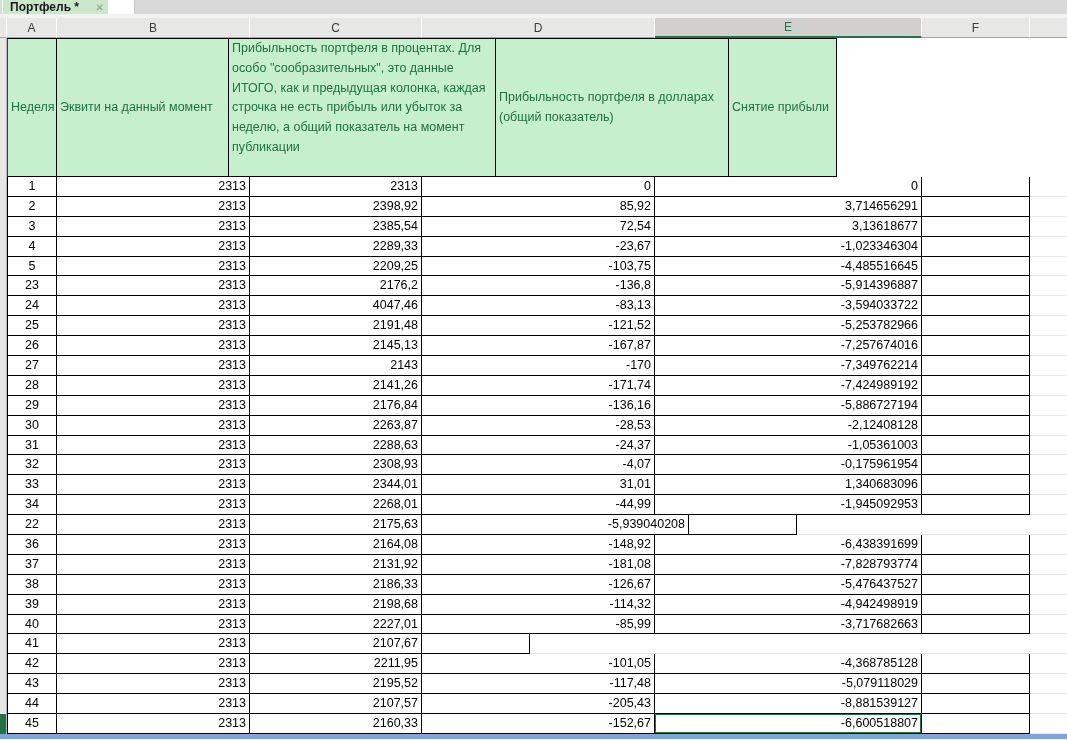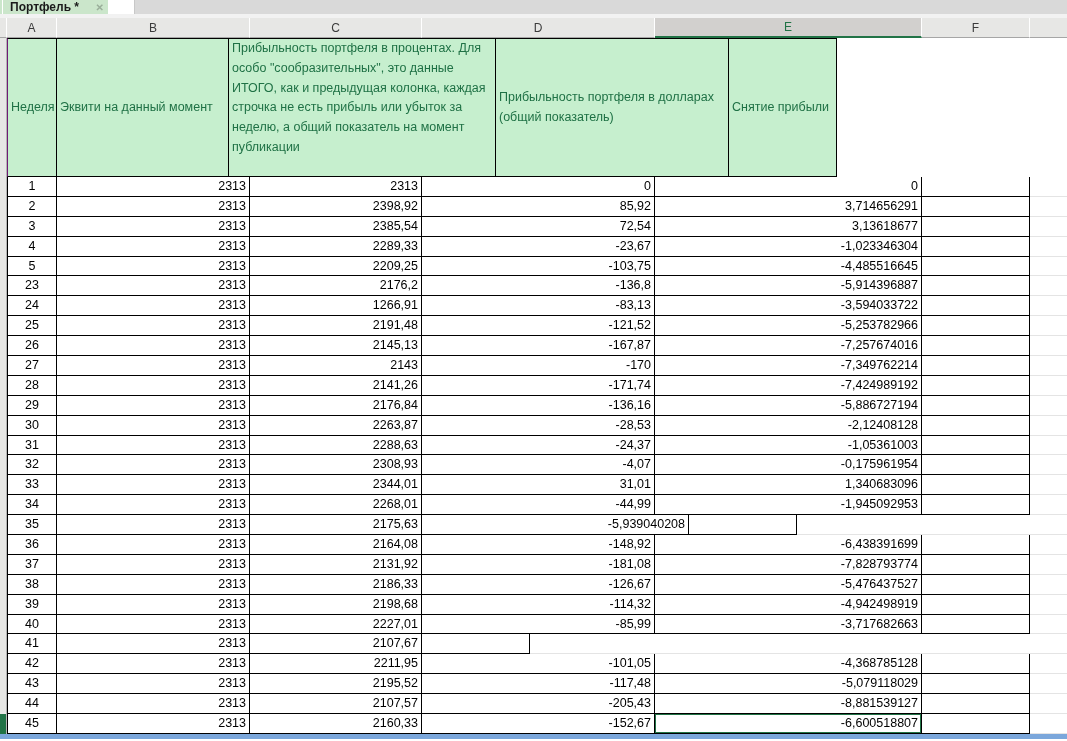--- a/index.html
+++ b/index.html
@@ -151,21 +151,21 @@
       <div class="cell col-c">2176,2</div>
       <div class="cell col-d">-136,8</div>
       <div class="cell col-e">-5,914396887</div>
       <div class="cell col-f"></div>
       <div class="cell spill"></div>
     </div>
     <div class="trow">
       <div class="rowstub"></div>
       <div class="cell col-a">24</div>
       <div class="cell col-b">2313</div>
-      <div class="cell col-c">1266,91</div>
+      <div class="cell col-c">4047,46</div>
       <div class="cell col-d">-83,13</div>
       <div class="cell col-e">-3,594033722</div>
       <div class="cell col-f"></div>
       <div class="cell spill"></div>
     </div>
     <div class="trow">
       <div class="rowstub"></div>
       <div class="cell col-a">25</div>
       <div class="cell col-b">2313</div>
       <div class="cell col-c">2191,48</div>
@@ -259,21 +259,21 @@
       <div class="cell col-a">34</div>
       <div class="cell col-b">2313</div>
       <div class="cell col-c">2268,01</div>
       <div class="cell col-d">-44,99</div>
       <div class="cell col-e">-1,945092953</div>
       <div class="cell col-f"></div>
       <div class="cell spill"></div>
     </div>
     <div class="trow">
       <div class="rowstub"></div>
-      <div class="cell col-a">35</div>
+      <div class="cell col-a">22</div>
       <div class="cell col-b">2313</div>
       <div class="cell col-c">2175,63</div>
       <div class="cell col-e">-5,939040208</div>
       <div class="cell col-f"></div>
       <div class="cell spill"></div>
     </div>
     <div class="trow">
       <div class="rowstub"></div>
       <div class="cell col-a">36</div>
       <div class="cell col-b">2313</div>

